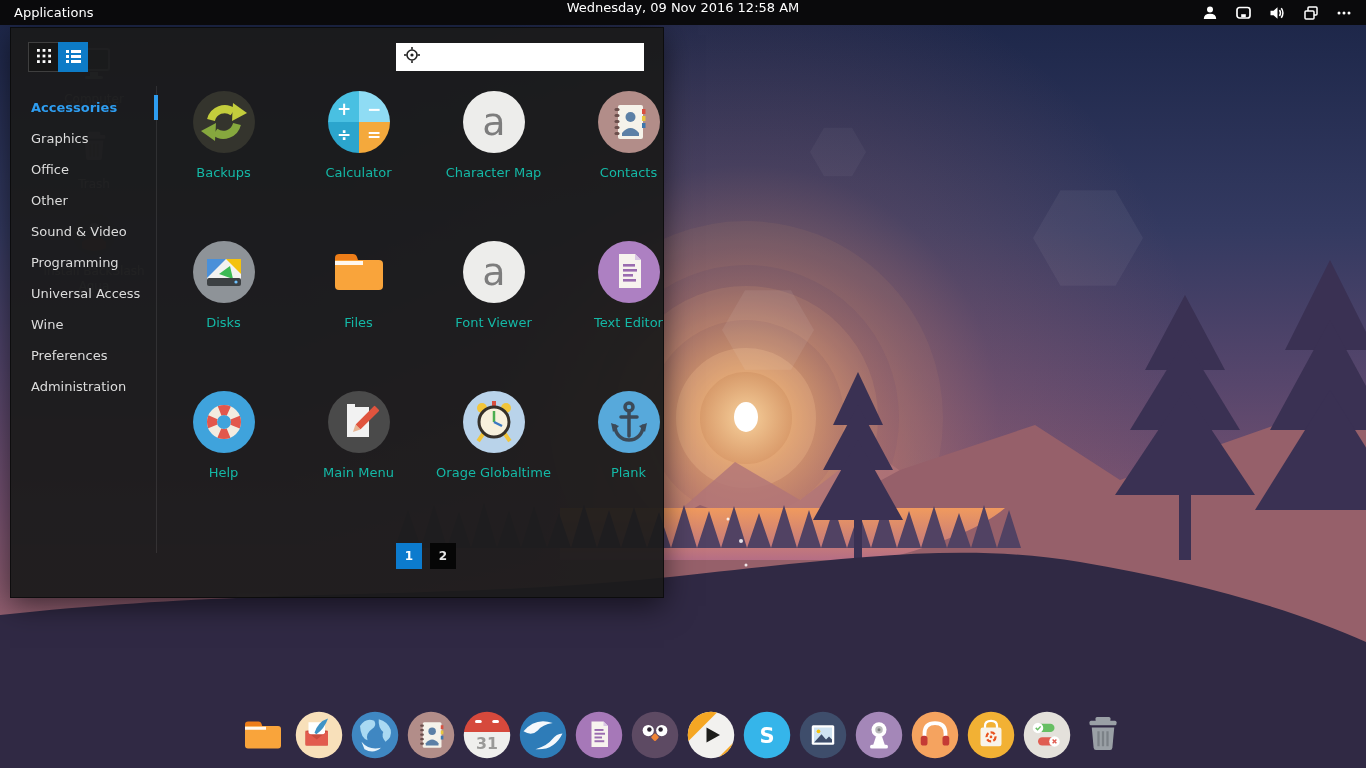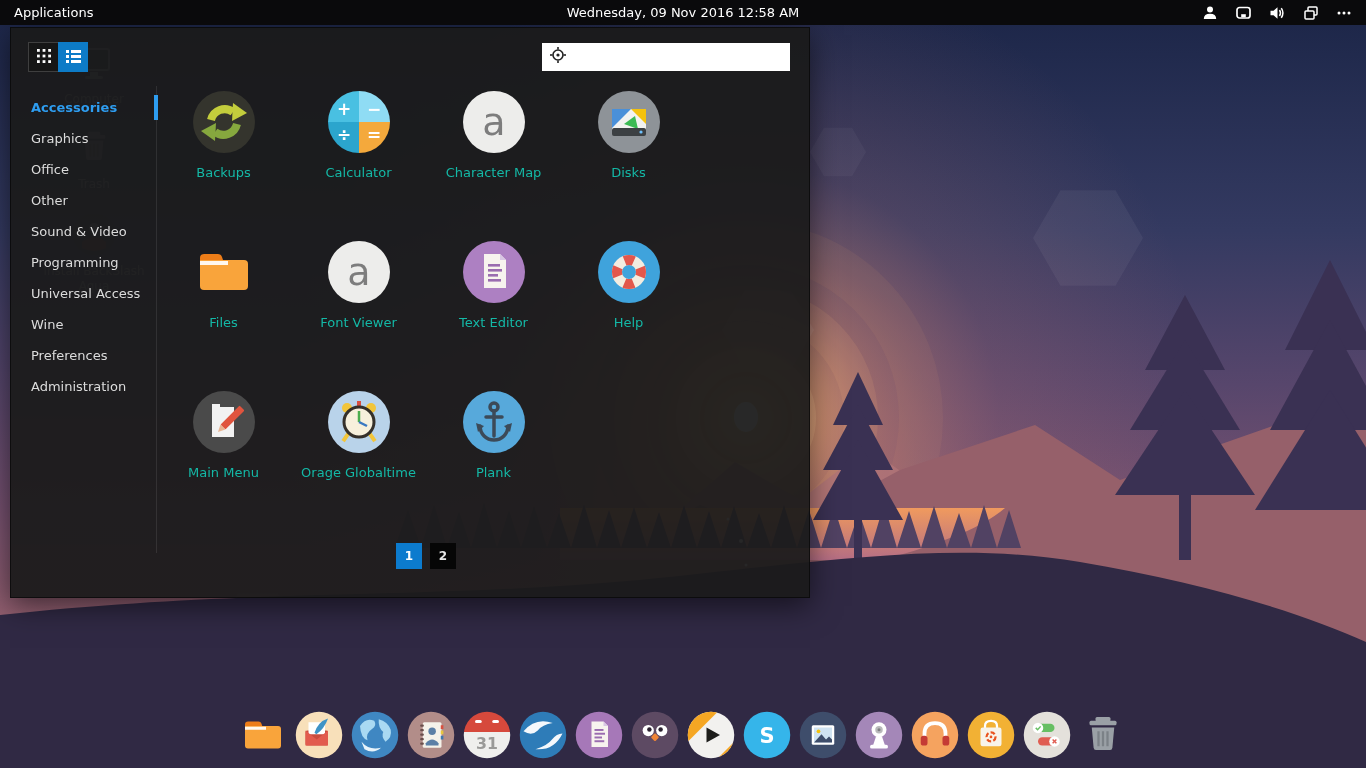--- a/index.html
+++ b/index.html
@@ -7,31 +7,31 @@
     width:1366px;height:768px;overflow:hidden;position:relative;
     background:#2e2840;
     font-family:"DejaVu Sans","Liberation Sans",sans-serif;
     -webkit-font-smoothing:antialiased;
   }
   svg text{font-family:"DejaVu Sans","Liberation Sans",sans-serif;}
   
   #wallpaper{position:absolute;inset:0;z-index:0;}
   
   .panel{position:absolute;left:0;top:0;width:1366px;height:25px;background:#0a0a0c;z-index:50;
-         display:flex;align-items:center;color:#fff;font-size:13px;}
+         display:flex;color:#fff;font-size:13px;}
   .panel .apps{padding:0 14px;height:25px;line-height:25px;cursor:default;}
   .panel .clock{position:absolute;left:0;right:0;text-align:center;pointer-events:none;}
   .panel .tray{margin-left:auto;display:flex;align-items:center;gap:17px;padding-right:14px;z-index:2;}
   .panel .tray svg{display:block;}
   
   .desk{position:absolute;left:38px;top:44px;z-index:1;opacity:.42;}
   .desk .ditem{width:112px;display:flex;flex-direction:column;align-items:center;gap:4px;margin-bottom:20px;
                color:#f0f0f0;font-size:12px;text-align:center;line-height:1.25;}
   
-  .menu{position:absolute;left:10px;top:27px;width:800px;height:571px;z-index:20;
+  .menu{position:absolute;left:10px;top:27px;width:654px;height:571px;z-index:20;
         background:rgba(27,27,27,.94);box-shadow:0 8px 28px rgba(0,0,0,.55);border:1px solid rgba(0,0,0,.55);box-sizing:border-box;}
   .toggles{position:absolute;left:17px;top:14px;display:flex;}
   .tbtn{width:30px;height:30px;display:flex;align-items:center;justify-content:center;box-sizing:border-box;cursor:pointer;}
   .tbtn.grid{background:#161616;border:1px solid #3f3f3f;border-right:none;}
   .tbtn.list{background:#0d7bc7;}
   .search{position:absolute;right:19px;top:15px;width:248px;height:28px;background:#fff;display:flex;align-items:center;}
   .search svg{margin:0 7px;flex:none;}
   .search input{border:none;outline:none;flex:1;height:100%;font-size:13px;background:transparent;color:#222;padding:0;}
   .cats{position:absolute;left:0;top:58px;bottom:44px;width:145px;list-style:none;margin:0;padding:6px 0 0 0;
         border-right:1px solid rgba(255,255,255,.09);}
@@ -296,20 +296,41 @@
       <div class="tile">
         <span class="ai">
           <svg viewBox="0 0 64 64" width="64" height="64">
             <circle cx="32" cy="32" r="31" fill="#ededeb"></circle>
             <text x="32" y="45" text-anchor="middle" font-size="38" fill="#7d7d7d">a</text>
           </svg>
         </span>
         <span class="al">Character Map</span>
       </div>
 
+      <div class="tile">
+        <span class="ai">
+          <svg viewBox="0 0 64 64" width="64" height="64">
+            <circle cx="32" cy="32" r="31" fill="#b28d89"></circle>
+            <rect x="21" y="15" width="25" height="34" rx="2" fill="#f5f2ea"></rect>
+            <g fill="#6b4f4c">
+                <rect x="17.5" y="18" width="5" height="3" rx="1.5"></rect>
+                <rect x="17.5" y="24" width="5" height="3" rx="1.5"></rect>
+                <rect x="17.5" y="30" width="5" height="3" rx="1.5"></rect>
+                <rect x="17.5" y="36" width="5" height="3" rx="1.5"></rect>
+                <rect x="17.5" y="42" width="5" height="3" rx="1.5"></rect>
+              </g>
+            <rect x="45" y="19" width="3.5" height="5" fill="#d94f3f"></rect>
+              <rect x="45" y="26" width="3.5" height="5" fill="#e8c63e"></rect>
+              <rect x="45" y="33" width="3.5" height="5" fill="#3e77ad"></rect>
+            <circle cx="33.5" cy="27" r="5" fill="#5b7fa6"></circle>
+            <path d="M25 43 Q33.5 33 42 43 L42 46 L25 46 Z" fill="#5b7fa6"></path>
+          </svg>
+        </span>
+        <span class="al">Contacts</span>
+      </div>
 
       <div class="tile">
         <span class="ai">
           <svg viewBox="0 0 64 64" width="64" height="64">
             <circle cx="32" cy="32" r="31" fill="#8e9398"></circle>
             <rect x="15" y="19" width="34" height="24" rx="3" fill="#f2f2f0"></rect>
             <polygon points="15,19 34,19 15,38" fill="#4a90d9"></polygon>
             <polygon points="34,19 49,19 49,34" fill="#f4c20d"></polygon>
             <polygon points="27,34 38,26 41,39" fill="#3cba54"></polygon>
             <rect x="15" y="38" width="34" height="8" rx="2" fill="#3c4043"></rect>

